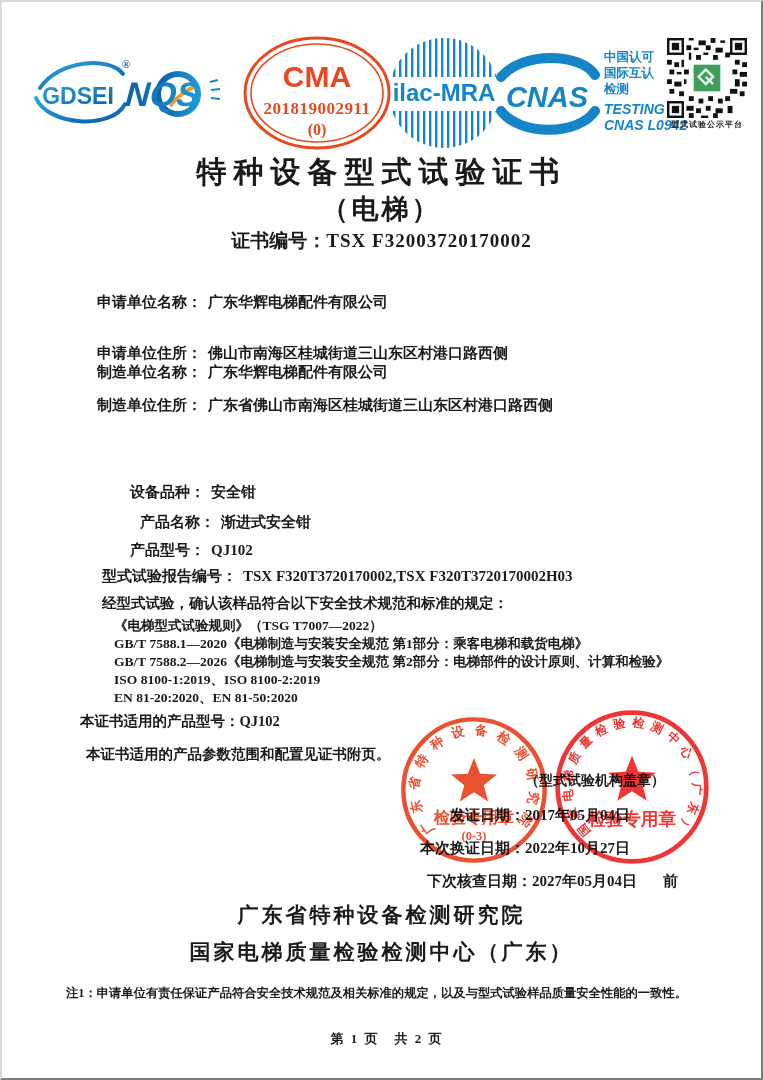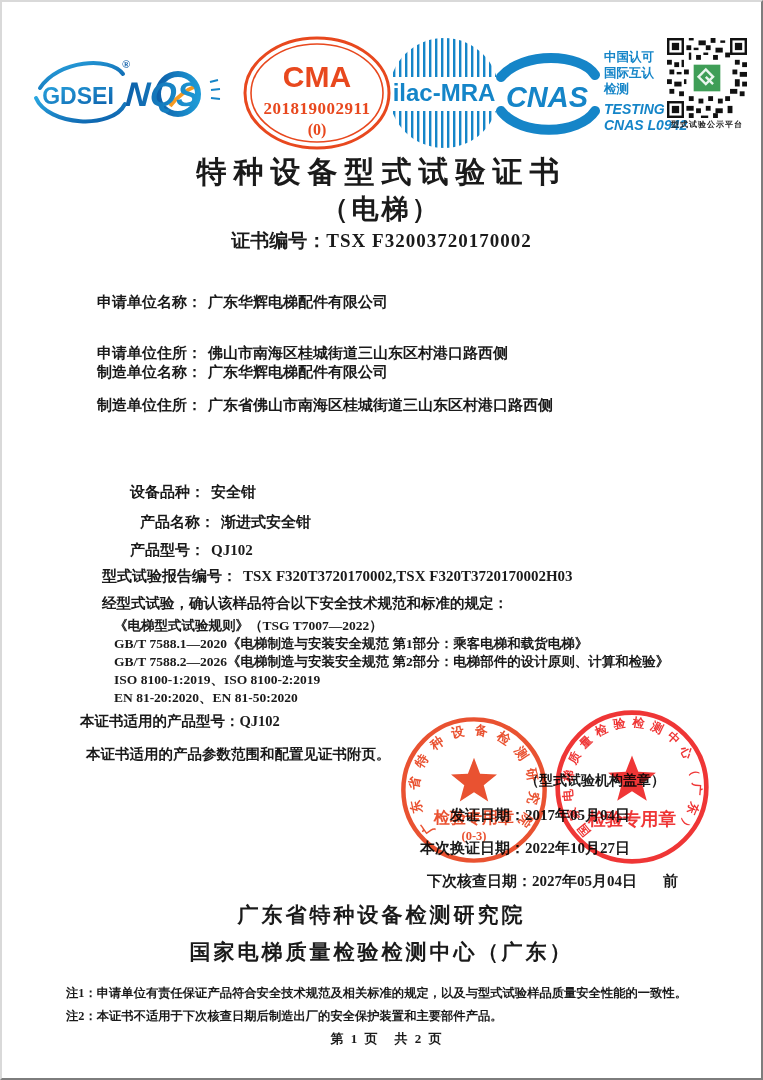--- a/index.html
+++ b/index.html
@@ -258,16 +258,15 @@
       </text>
       <path transform="translate(85,78)" fill="#ee2424" d="M0,-27 L6.8,-9.3 L25.7,-8.3 L10.9,3.6 L15.9,21.8 L0,11.5 L-15.9,21.8 L-10.9,3.6 L-25.7,-8.3 L-6.8,-9.3 Z"></path>
       <text x="85" y="126" text-anchor="middle" font-size="19" font-weight="bold" fill="#ee2424">检验专用章</text>
     </svg>
   </div>
 
   <div class="abs issuer" style="top:899px;">广东省特种设备检测研究院</div>
   <div class="abs issuer" style="top:936px;">国家电梯质量检验检测中心（广东）</div>
 
   <div class="abs note" style="left:64px;top:983px;">注1：申请单位有责任保证产品符合安全技术规范及相关标准的规定，以及与型式试验样品质量安全性能的一致性。</div>
-  <div class="abs note" style="left:64px;top:1006px;">注2：本证书不适用于下次核查日期后制造出厂的安全保护装置和主要部件产品。</div>
   <div class="abs pageinfo" style="top:1028px;">第 1 页　共 2 页</div>
 
 </div>
 
 </body></html>

